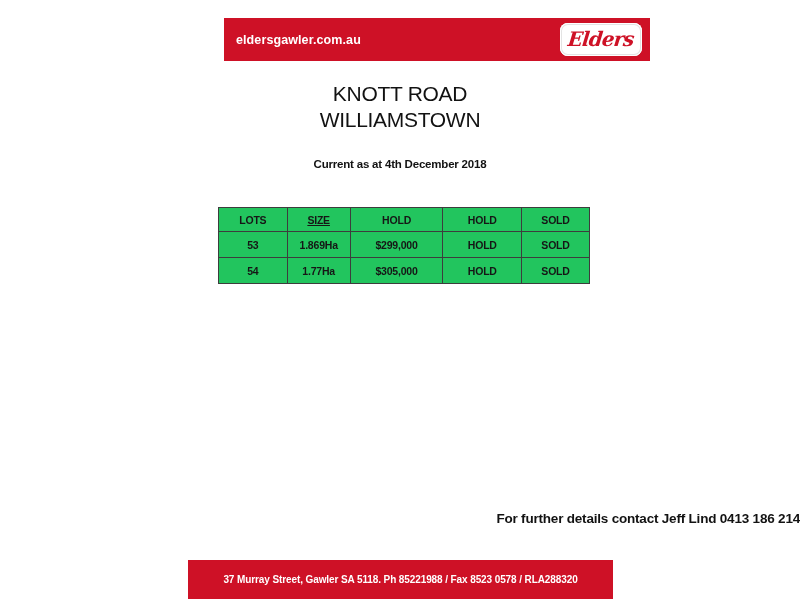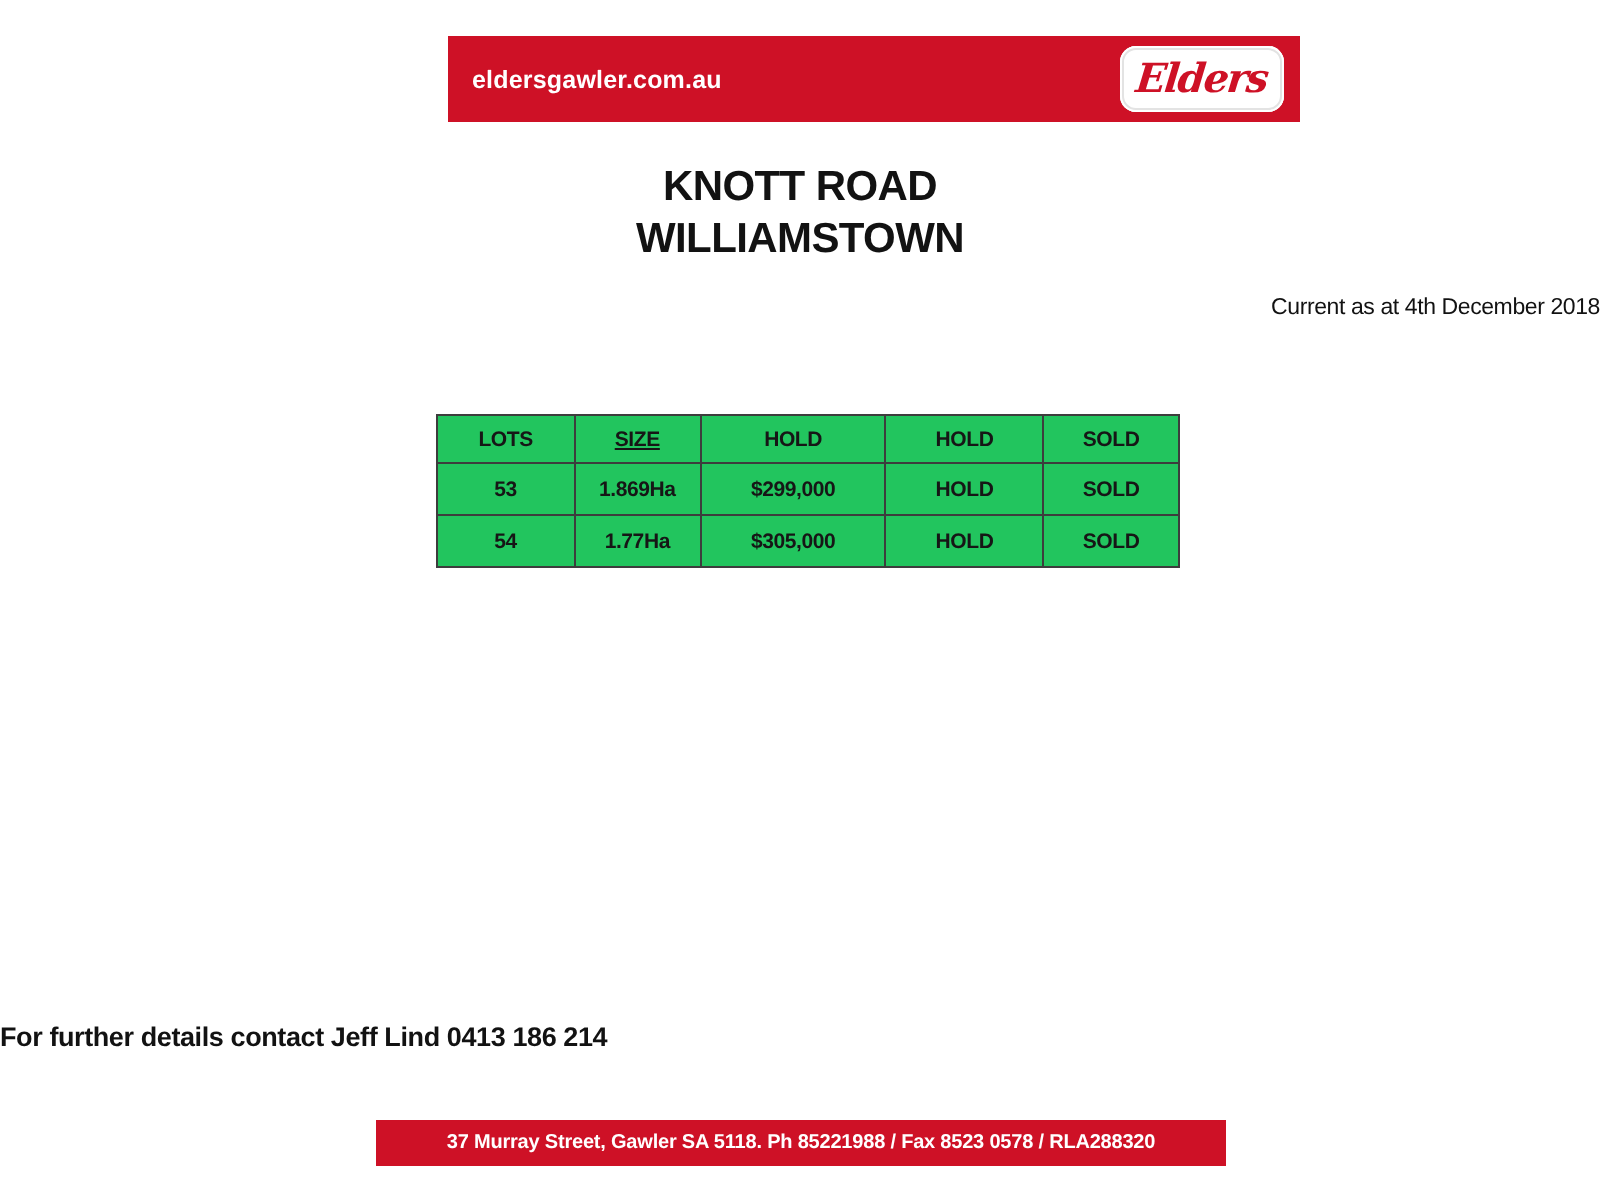--- a/index.html
+++ b/index.html
@@ -41,26 +41,26 @@
     transform: skewX(-6deg);
     padding-bottom: 2px;
   }
 
   
   .title-block {
     position: absolute; left: 0; top: 81px; width: 800px;
     text-align: center;
   }
   .title-line {
-    font-size: 21px; font-weight: bold; line-height: 26px;
+    font-size: 21px; font-weight: normal; line-height: 26px;
     letter-spacing: -0.3px; color: #121212;
   }
   .subtitle {
-    margin-top: 15px; font-size: 11.5px; font-weight: normal;
-    letter-spacing: -0.2px; color: #121212; text-align: right;
+    margin-top: 25px; font-size: 11.5px; font-weight: bold;
+    letter-spacing: -0.2px; color: #121212;
   }
 
   
   .lots-table {
     position: absolute; left: 218px; top: 207px;
     width: 372px;
     border-collapse: collapse; table-layout: fixed;
   }
   .lots-table th, .lots-table td {
     border: 1px solid #3d3d3d;
@@ -75,29 +75,29 @@
   .lots-table tbody td { height: 26px; }
   .col-lots  { width: 18.5%; }
   .col-size  { width: 17.0%; text-decoration: underline; }
   .col-price { width: 25.0%; }
   .col-hold  { width: 21.2%; }
   .col-sold  { width: 18.3%; }
 
   
   .contact-line {
     position: absolute; left: 0; top: 511px; width: 800px;
-    text-align: left;
+    text-align: right;
     font-weight: bold; font-size: 13.5px; letter-spacing: -0.2px;
     color: #121212;
   }
 
   
   .bottombar {
     position: absolute; left: 188px; top: 560px;
-    width: 425px; height: 23px;
+    width: 425px; height: 39px;
     background: var(--brand-red, #CE1126);
     display: flex; align-items: center; justify-content: center;
   }
   .footer-text {
     color: #ffffff; font-weight: bold; font-size: 10px; letter-spacing: -0.1px;
   }
 </style>
 </head>
 <body>
 

